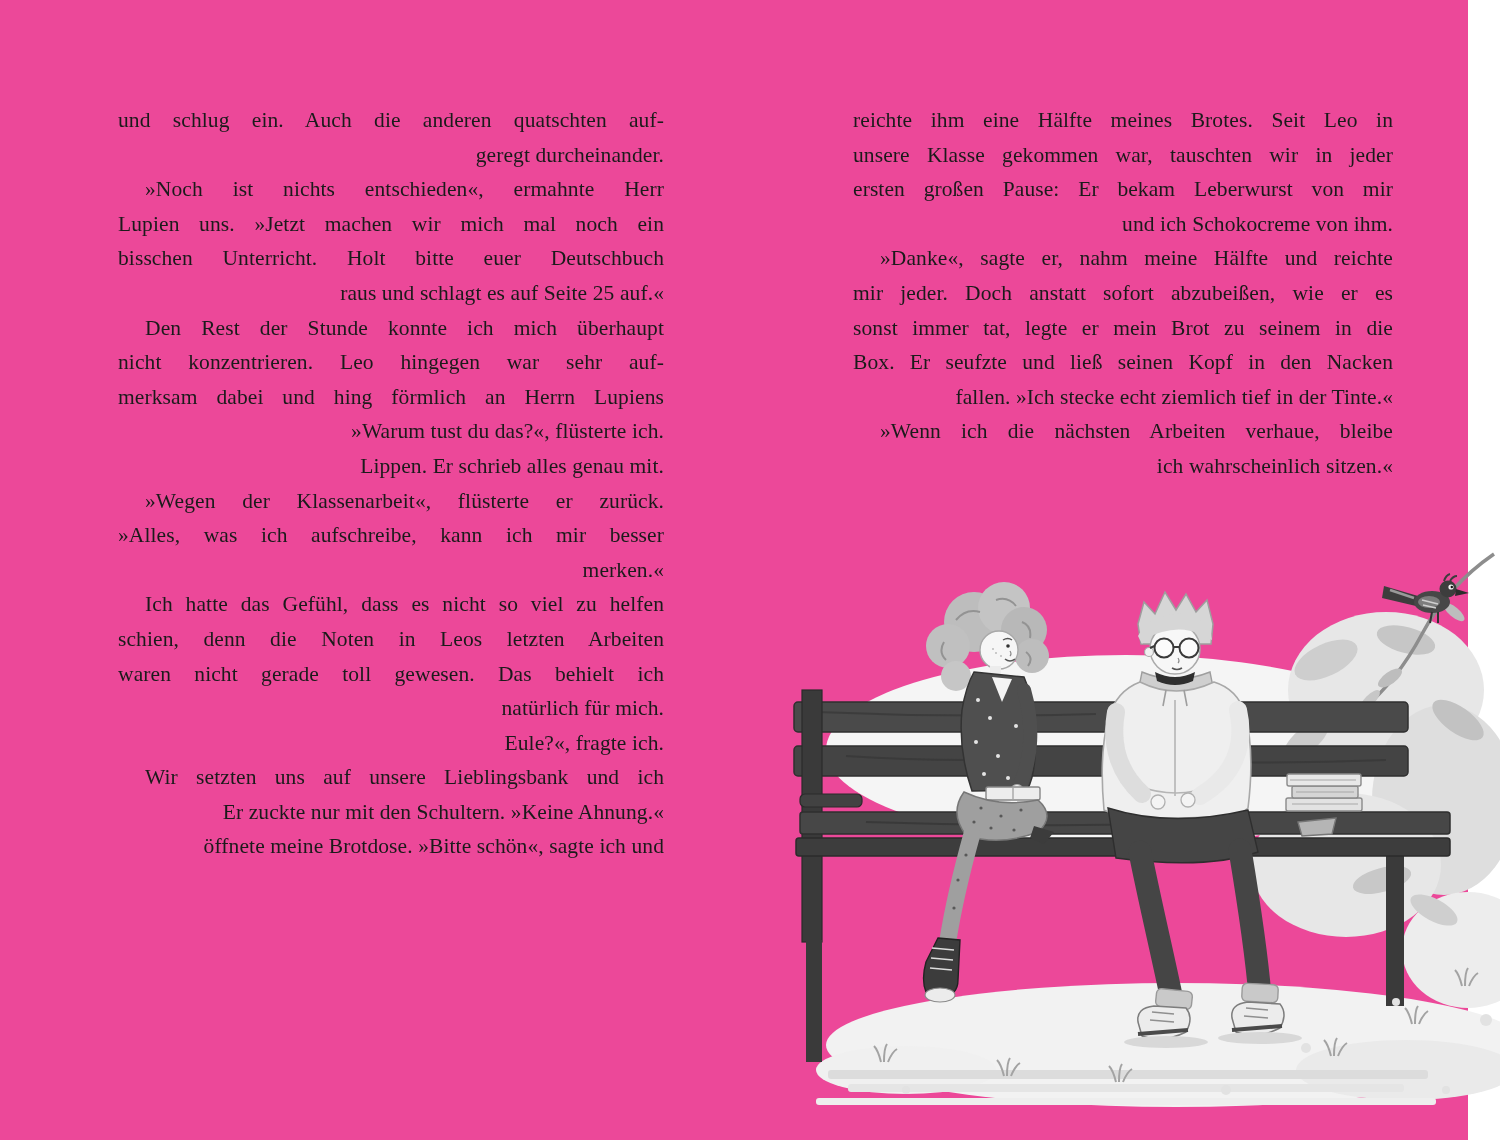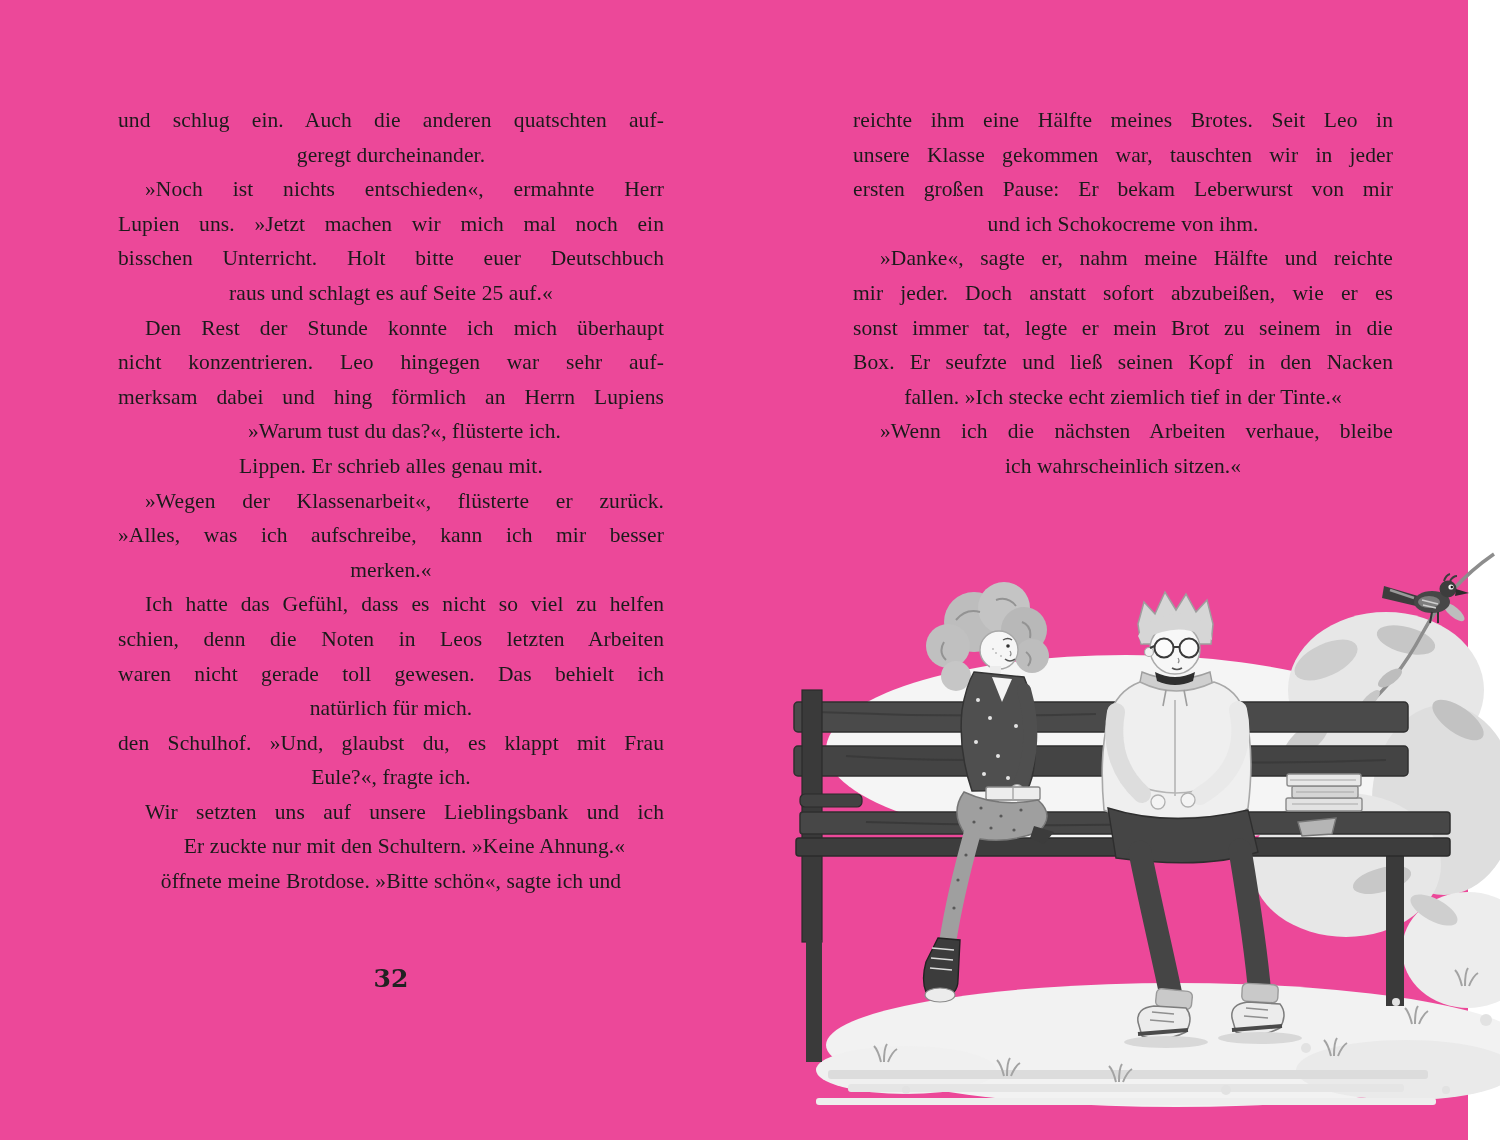--- a/index.html
+++ b/index.html
@@ -16,21 +16,21 @@
   .textblock {
     position: absolute;
     color: #1b1b1b;
     font-size: 21.5px;
     line-height: 34.6px;
     letter-spacing: 0.1px;
   }
   #left-text  { left: 118px; top: 103px; width: 546px; }
   #right-text { left: 845px; top: 103px; width: 540px; margin-left: 8px; }
 
-  .line { text-align: center; }
+  .line { text-align: right; }
   .line.just { text-align: justify; text-align-last: justify; }
   .line.indent { text-indent: 27px; }
 
   .pagenum {
     position: absolute;
     left: 118px;
     top: 964px;
     width: 546px;
     text-align: center;
     font-family: "DejaVu Serif", serif;
@@ -58,28 +58,26 @@
       <div class="line just">merksam dabei und hing förmlich an Herrn Lupiens</div>
       <div class="line indent">»Warum tust du das?«, flüsterte ich.</div>
       <div class="line">Lippen. Er schrieb alles genau mit.</div>
       <div class="line just indent">»Wegen der Klassenarbeit«, flüsterte er zurück.</div>
       <div class="line just">»Alles, was ich aufschreibe, kann ich mir besser</div>
       <div class="line">merken.«</div>
       <div class="line just indent">Ich hatte das Gefühl, dass es nicht so viel zu helfen</div>
       <div class="line just">schien, denn die Noten in Leos letzten Arbeiten</div>
       <div class="line just">waren nicht gerade toll gewesen. Das behielt ich</div>
       <div class="line">natürlich für mich.</div>
-      <div class="line just">den Schulhof. »Und, glaubst du, es klappt mit Frau</div>
       <div class="line">Eule?«, fragte ich.</div>
       <div class="line just indent">Wir setzten uns auf unsere Lieblingsbank und ich</div>
       <div class="line indent">Er zuckte nur mit den Schultern. »Keine Ahnung.«</div>
       <div class="line">öffnete meine Brotdose. »Bitte schön«, sagte ich und</div>
     </div>
 
-  <div class="pagenum">32</div>
 
   <div id="right-text" class="textblock">
       <div class="line just">reichte ihm eine Hälfte meines Brotes. Seit Leo in</div>
       <div class="line just">unsere Klasse gekommen war, tauschten wir in jeder</div>
       <div class="line just">ersten großen Pause: Er bekam Leberwurst von mir</div>
       <div class="line">und ich Schokocreme von ihm.</div>
       <div class="line just indent">»Danke«, sagte er, nahm meine Hälfte und reichte</div>
       <div class="line just">mir jeder. Doch anstatt sofort abzubeißen, wie er es</div>
       <div class="line just">sonst immer tat, legte er mein Brot zu seinem in die</div>
       <div class="line just">Box. Er seufzte und ließ seinen Kopf in den Nacken</div>

